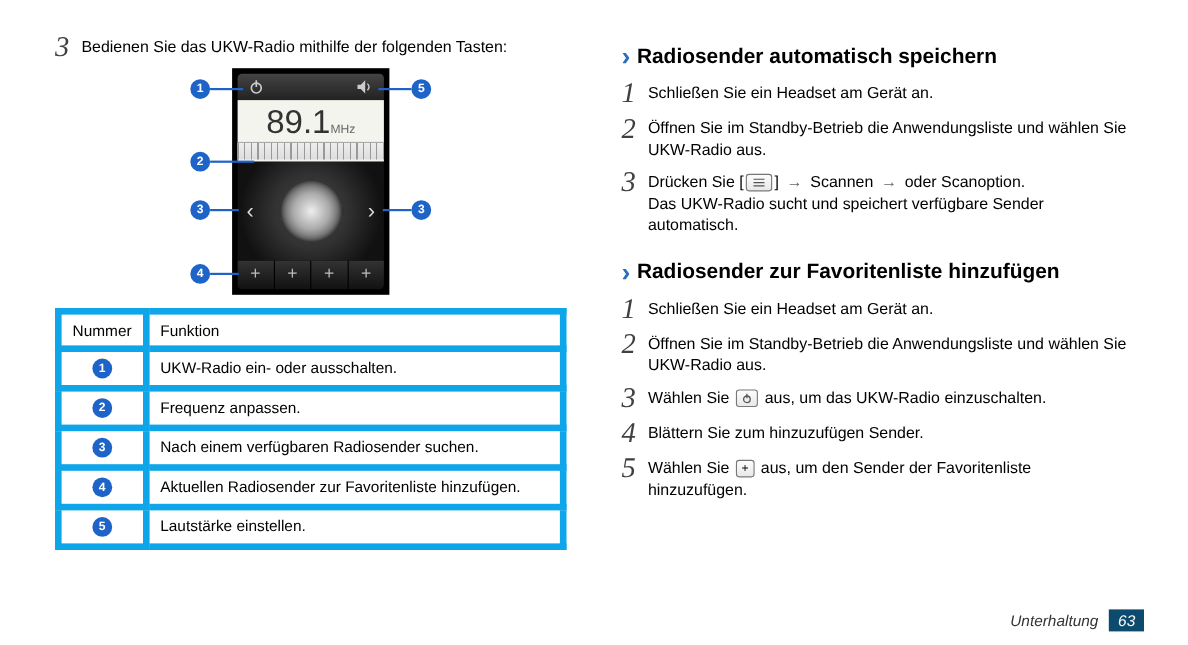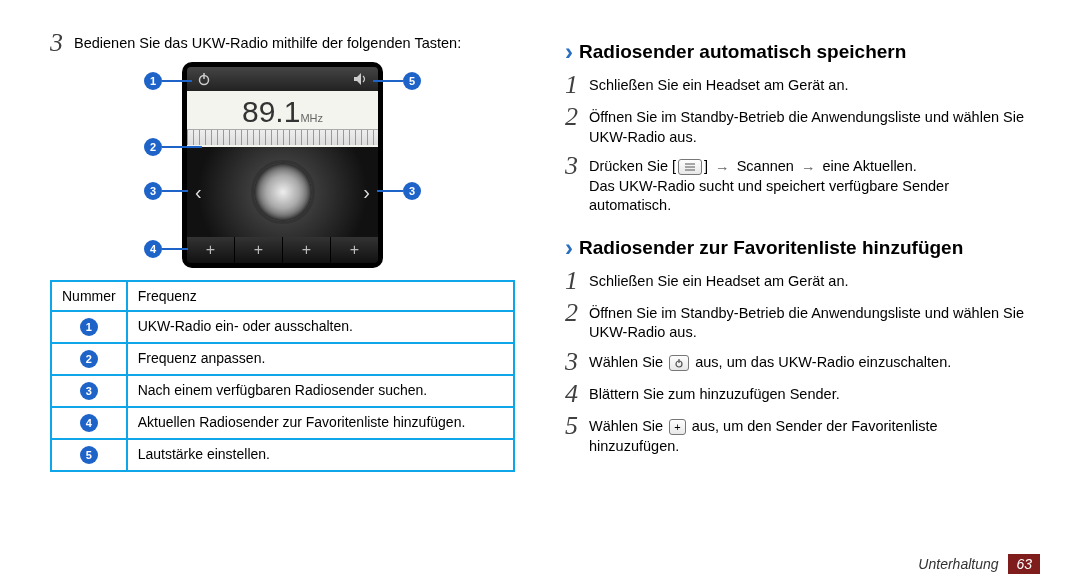--- a/index.html
+++ b/index.html
@@ -16,50 +16,50 @@
 
   .arrow { color: #666; padding: 0 3px; }
   .bold { font-weight: 400; }
 
   .section-head { display: flex; align-items: center; margin: 8px 0 6px; }
   .section-chev { color: #2a6ebf; font-size: 24px; font-weight: 900; margin-right: 6px; }
   .section-title { font-size: 19px; font-weight: 700; }
 
   
   .radio-wrap { display: flex; justify-content: center; margin: 4px 0 12px; position: relative; }
-  .radio { width: 201px; background: #000; border-radius: 10px; padding: 5px; position: relative; }
+  .radio { width: 143px; background: #000; border-radius: 0; padding: 5px; position: relative; }
   .radio-top { display: flex; justify-content: space-between; align-items: center; background: linear-gradient(#444,#222); border-radius: 4px 4px 0 0; padding: 3px 6px; }
   .radio-top .icon { width: 22px; height: 18px; display: flex; align-items: center; justify-content: center; color: #ddd; }
   .radio-top .spacer { flex: 1; }
   .freq { background: #f4f4ee; text-align: center; padding: 4px 0 2px; }
   .freq-num { font-size: 30px; font-weight: 300; color: #333; display: inline-block; }
   .freq-unit { font-size: 11px; color: #666; }
   .scale { height: 16px; background: repeating-linear-gradient(90deg,#999 0,#999 1px,transparent 1px,transparent 6px), linear-gradient(#eee,#ddd); border-top:1px solid #aaa; }
   .dial-area { background: radial-gradient(circle,#555 0%,#111 80%); height: 90px; display:flex; align-items:center; justify-content:space-between; padding:0 8px; }
   .dial { width: 64px; height:64px; border-radius:50%; background: radial-gradient(circle,#eee 0%,#aaa 40%,#555 70%,#222 100%); border:3px solid #333; box-shadow:0 0 6px #000 inset; }
   .dial-area .chev { color:#ddd; font-size:20px; }
   .fav-row { display:flex; background:linear-gradient(#333,#111); border-radius:0 0 4px 4px; }
   .fav-row .plus { flex:1; text-align:center; color:#bbb; font-size:16px; padding:4px 0; border-right:1px solid #000; }
   .fav-row .plus:last-child { border-right:none; }
 
   .callout { position:absolute; display:flex; align-items:center; }
   .callout .line { height:2px; background:#1e63c8; }
   .numcircle { width:18px; height:18px; border-radius:50%; background:#1e63c8; color:#fff; font-size:11px; font-weight:700; display:flex; align-items:center; justify-content:center; flex-shrink:0; }
 
   
   table.fn { border-collapse: collapse; width: 100%; margin-top: 4px; }
-  table.fn th, table.fn td { border:2px solid #0ea5e9; font-size:14px; padding:6px 10px; text-align:left; vertical-align:top; }
+  table.fn th, table.fn td { border:6px solid #0ea5e9; font-size:14px; padding:6px 10px; text-align:left; vertical-align:top; }
   table.fn th { font-weight:400; background:#fff; }
   table.fn td.num { text-align:center; width:70px; }
 
   .inline-icon { display:inline-flex; vertical-align:middle; border:1px solid #777; border-radius:3px; padding:1px 4px; background:linear-gradient(#fdfdfd,#e8e8e8); font-size:11px; min-width:16px; height:16px; align-items:center; justify-content:center; margin:0 2px; }
 
   .footer { position:absolute; bottom:14px; right:40px; font-size:14px; }
   .footer .sec { font-style: italic; color:#333; margin-right:6px;margin-left:32px; }
-  .footer .pg { background:#7f1d1d; color:#fff; padding:2px 8px; font-style: italic; }
+  .footer .pg { background:#0c4a6e; color:#fff; padding:2px 8px; font-style: italic; }
 
   svg { display:block; }
 </style>
 </head>
 <body>
 
 <div class="page">
 
   <div class="col col-left">
     <div class="step">
@@ -127,21 +127,21 @@
             <span class="numcircle">3</span>
             <span class="line" style="width:26px;"></span>
           </div>
       </div>
     </div>
 
     <table class="fn">
       <tbody>
           <tr>
         <th>Nummer</th>
-        <th>Frequenz</th>
+        <th>Funktion</th>
       </tr>
       <tr>
             <td class="num">
               <span class="numcircle" style="margin:auto;">1</span>
             </td>
             <td>UKW-Radio ein- oder ausschalten.</td>
           </tr>
       <tr>
             <td class="num">
               <span class="numcircle" style="margin:auto;">2</span>
@@ -190,21 +190,21 @@
     <div class="step">
       <span class="step-num">3</span>
       <span class="step-text">
         <span>Drücken Sie [</span><span class="inline-icon">
             <svg width="14" height="10" viewBox="0 0 14 10">
               <rect x="0" y="0" width="14" height="10" fill="none"></rect>
               <line x1="2" y1="2" x2="12" y2="2" stroke="#555"></line>
               <line x1="2" y1="5" x2="12" y2="5" stroke="#555"></line>
               <line x1="2" y1="8" x2="12" y2="8" stroke="#555"></line>
             </svg>
-          </span><span>] </span><span class="arrow">→</span> <span class="bold">Scannen</span> <span class="arrow">→</span><span> eine Aktuellen.</span>
+          </span><span>] </span><span class="arrow">→</span> <span class="bold">Scannen</span> <span class="arrow">→</span><span> oder Scanoption.</span>
         <span class="sub">Das UKW-Radio sucht und speichert verfügbare Sender automatisch.</span>
       </span>
     </div>
 
     <div class="section-head" style="margin-top:18px;">
       <span class="section-chev">›</span>
       <span class="section-title">Radiosender zur Favoritenliste hinzufügen</span>
     </div>
 
     <div class="step">

